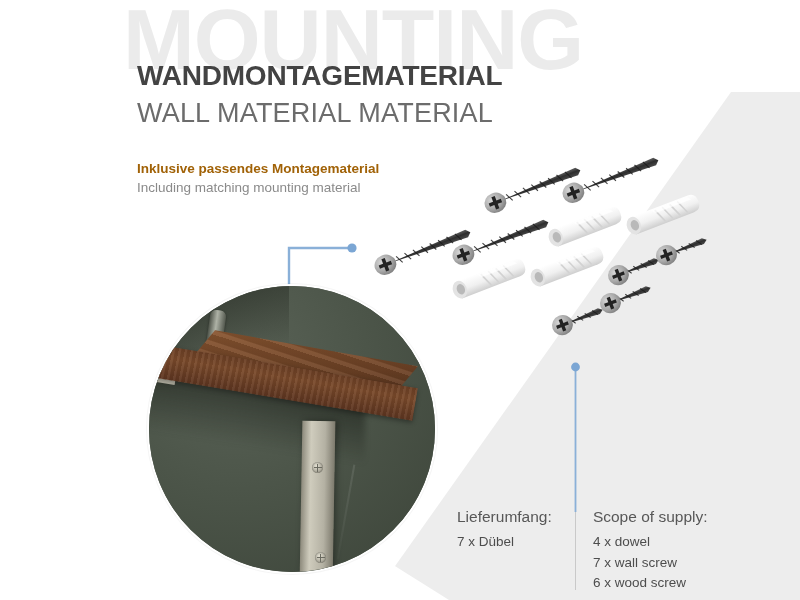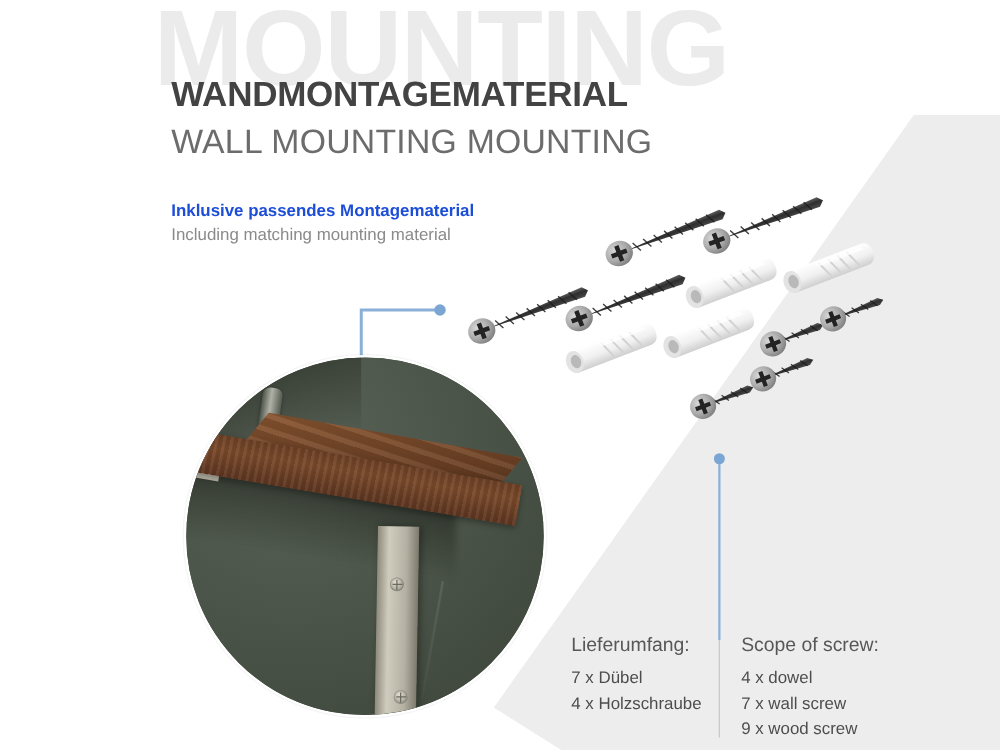--- a/index.html
+++ b/index.html
@@ -72,21 +72,21 @@
     white-space: nowrap;
   }
 
   
   .caption-de {
     position: absolute;
     left: 118px;
     top: 161px;
     font-size: 13.5px;
     font-weight: 700;
-    color: #1d4ed8;
+    color: #a16207;
     white-space: nowrap;
   }
   .caption-en {
     position: absolute;
     left: 118px;
     top: 180px;
     font-size: 13.5px;
     font-weight: 400;
     color: #8a8a8a;
     white-space: nowrap;
@@ -298,21 +298,21 @@
 <body>
 
 <div id="page">
 
   <div class="wedge-top-right"></div>
   <div class="wedge-bottom-left"></div>
 
   <div class="ghost-title">MOUNTING</div>
 
   <div class="title-de">WANDMONTAGEMATERIAL</div>
-  <div class="title-en">WALL MOUNTING MOUNTING</div>
+  <div class="title-en">WALL MATERIAL MATERIAL</div>
 
   <div class="caption-de">Inklusive passendes Montagematerial</div>
   <div class="caption-en">Including matching mounting material</div>
 
   <svg class="connector-elbow" viewBox="0 0 72 62">
     <path d="M4 62 L4 5 L64 5" fill="none" stroke="#8ab0d8" stroke-width="2.4"></path>
     <circle cx="67" cy="5" r="4.6" fill="#7ba6d4"></circle>
   </svg>
 
   <svg class="connector-stem" viewBox="0 0 9 150">
@@ -442,23 +442,22 @@
     <g>
         <use href="#woodScrew" transform="translate(300,128) rotate(-21)"></use>
       </g>
   </svg>
 
   <div class="supply-divider"></div>
   <div class="supply">
     <div class="supply-col de">
       <div class="supply-head">Lieferumfang:</div>
       <div class="supply-item">7 x Dübel</div>
-      <div class="supply-item">4 x Holzschraube</div>
     </div>
     <div class="supply-col en">
-      <div class="supply-head">Scope of screw:</div>
+      <div class="supply-head">Scope of supply:</div>
       <div class="supply-item">4 x dowel</div>
       <div class="supply-item">7 x wall screw</div>
-      <div class="supply-item">9 x wood screw</div>
+      <div class="supply-item">6 x wood screw</div>
     </div>
   </div>
 
 </div>
 
 </body></html>

